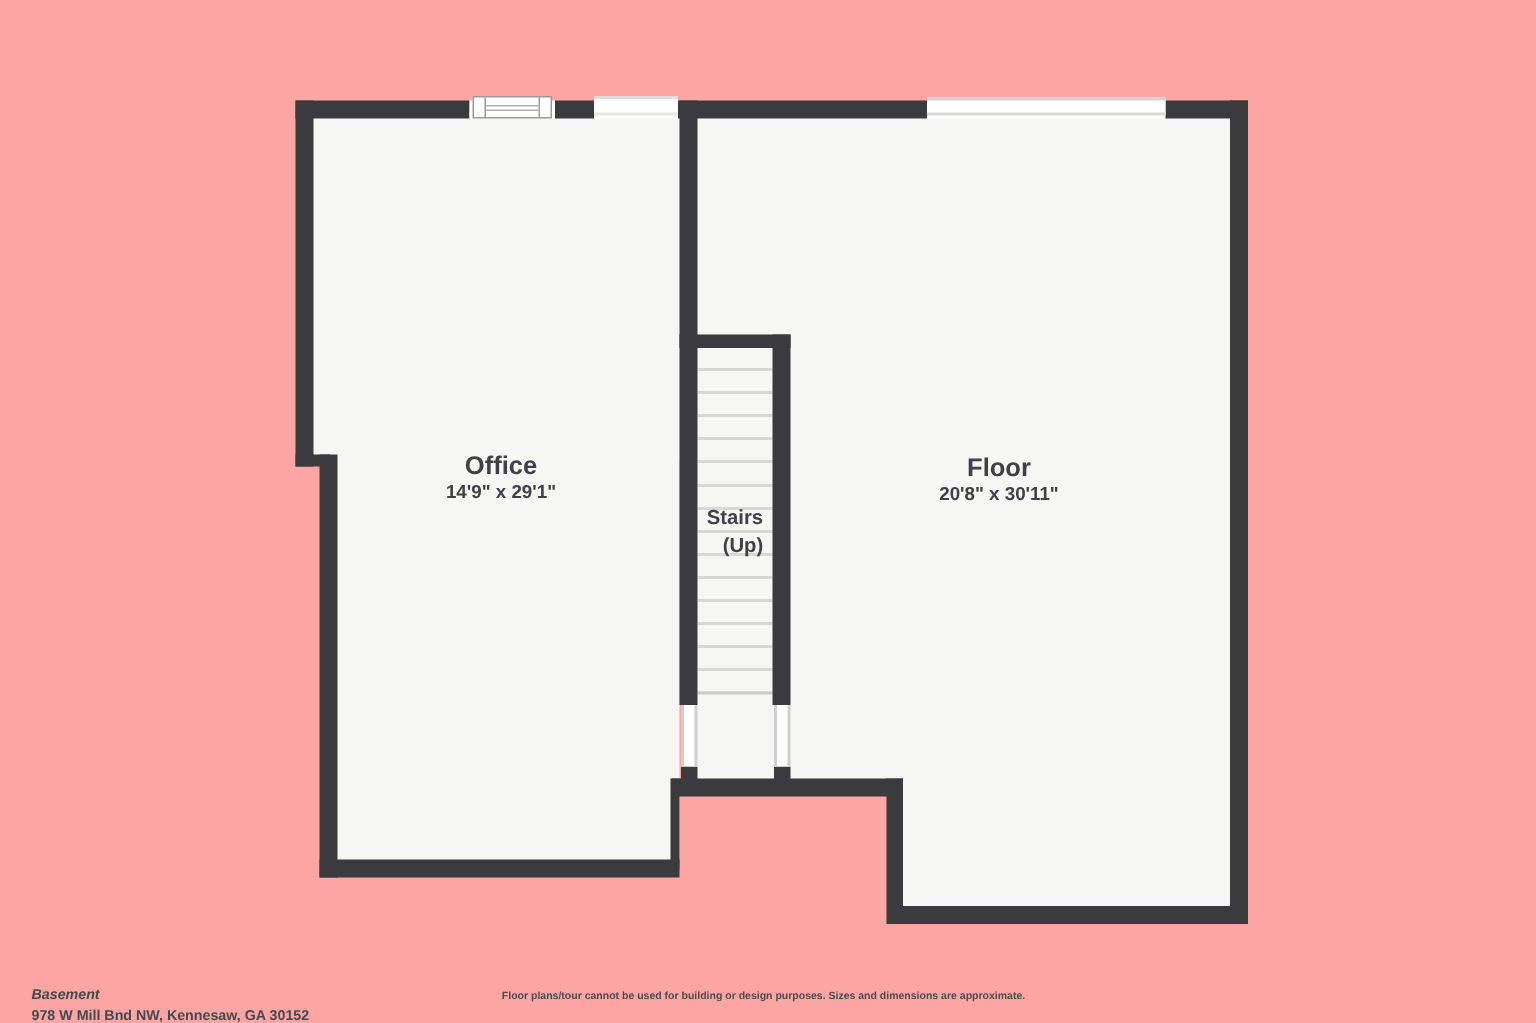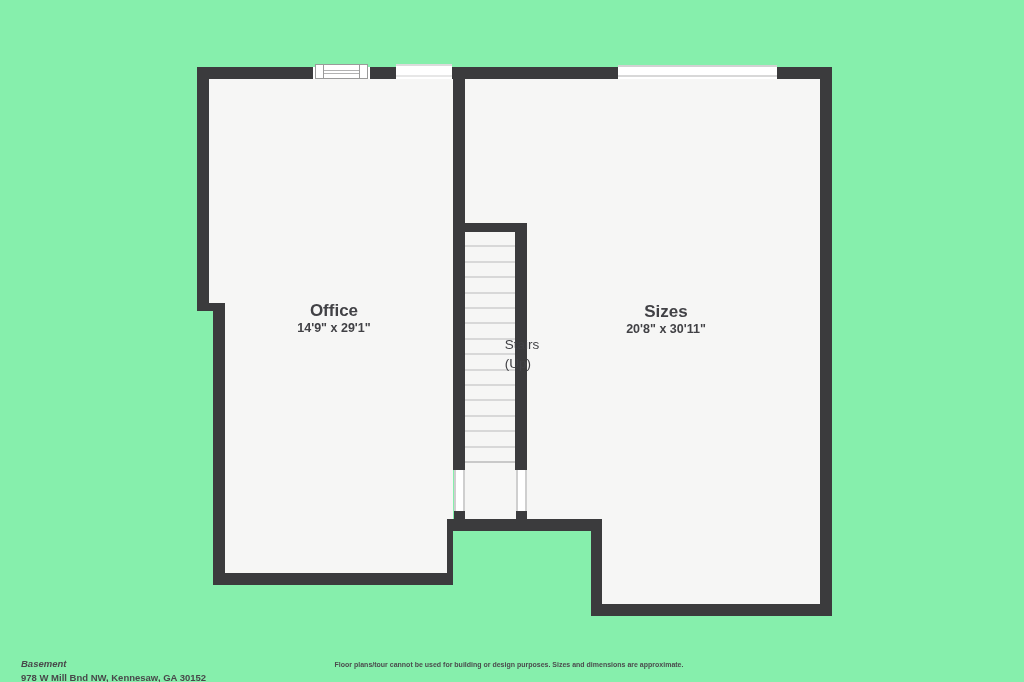--- a/index.html
+++ b/index.html
@@ -1,17 +1,17 @@
 <!DOCTYPE html>
 <html><head>
 <meta charset="utf-8">
 <style>
   html,body{margin:0;padding:0;background:#ffffff;}
   body{font-family:"Liberation Sans", sans-serif;}
-  #canvas{position:relative;width:1024px;height:682px;background:#86efac;overflow:hidden;}
+  #canvas{position:relative;width:1024px;height:682px;background:#fca5a5;overflow:hidden;}
   .abs{position:absolute;}
   
   .floor{background:#f6f6f5;z-index:1;}
   
   .wall{background:#3b3b3d;z-index:3;}
   
   .wallgap{background:#ffffff;z-index:3;}
   
   .door-strip{background:#ffffff;border-top:2px solid #d2d2d2;border-bottom:2px solid #d8d8d8;box-sizing:border-box;z-index:4;}
   .entry-strip{background:#ffffff;border-top:2px solid #dcdcdc;border-bottom:2px solid #e7e7e7;box-sizing:border-box;z-index:4;}
@@ -22,21 +22,21 @@
   .window .pane{flex:1;position:relative;}
   .window .pane .mid{position:absolute;left:0;right:0;top:50%;height:4px;margin-top:-2px;border-top:1px solid #b2b2b2;border-bottom:1px solid #b2b2b2;box-sizing:border-box;}
   
   .jamb{background:#ffffff;border-left:2px solid #cfcfcf;border-right:2px solid #cfcfcf;box-sizing:border-box;z-index:4;}
   
   .treads{z-index:2;background:#f6f6f5;background-image:repeating-linear-gradient(to bottom,transparent 0px,transparent 13.4px,#d8d8d8 13.4px,#d8d8d8 15.4px);border-bottom:2px solid #c9c9c9;box-sizing:border-box;}
   
   .room-label{z-index:5;transform:translateX(-50%);text-align:center;color:#414145;white-space:nowrap;}
   .room-label .nm{font-size:17px;font-weight:bold;line-height:18px;}
   .room-label .dim{font-size:12.5px;font-weight:bold;line-height:15px;margin-top:1px;}
-  .stairs-label{z-index:5;transform:translateX(-50%);text-align:left;color:#414145;white-space:nowrap;font-size:13.5px;font-weight:normal;line-height:18.5px;margin-left:32px;}
+  .stairs-label{z-index:5;transform:translateX(-50%);text-align:right;color:#414145;white-space:nowrap;font-size:13.5px;font-weight:bold;line-height:18.5px;}
   .footer-line{z-index:5;color:#48484a;font-size:9.5px;font-weight:bold;white-space:nowrap;}
   .disclaimer{z-index:5;transform:translateX(-50%);color:#4b4b4d;font-size:7px;font-weight:bold;white-space:nowrap;}
 </style>
 </head>
 <body>
 
 <div id="canvas">
 
   <div class="abs floor" style="left:203px;top:73px;width:256px;height:234px;"></div>
   <div class="abs floor" style="left:219px;top:300px;width:234px;height:279px;"></div>
@@ -79,21 +79,21 @@
   <div class="abs jamb" style="left:454px;top:470px;width:11px;height:41px;"></div>
   <div class="abs jamb" style="left:516px;top:470px;width:11px;height:41px;"></div>
   <div class="abs wall" style="left:454px;top:511px;width:11px;height:9px;"></div>
   <div class="abs wall" style="left:516px;top:511px;width:11px;height:9px;"></div>
 
   <div class="abs room-label" style="left:334px;top:302px;">
     <div class="nm">Office</div>
     <div class="dim">14'9" x 29'1"</div>
   </div>
   <div class="abs room-label" style="left:666px;top:303px;">
-    <div class="nm">Sizes</div>
+    <div class="nm">Floor</div>
     <div class="dim">20'8" x 30'11"</div>
   </div>
   <div class="abs stairs-label" style="left:490px;top:336px;">
     <div>Stairs</div>
     <div>(Up)</div>
   </div>
 
   <div class="abs footer-line" style="left:21px;top:672px;">978 W Mill Bnd NW, Kennesaw, GA 30152</div>
   <div class="abs footer-line" style="left:21px;top:658px;font-style:italic;">Basement</div>
   <div class="abs disclaimer" style="left:509px;top:661px;">Floor plans/tour cannot be used for building or design purposes. Sizes and dimensions are approximate.</div>

